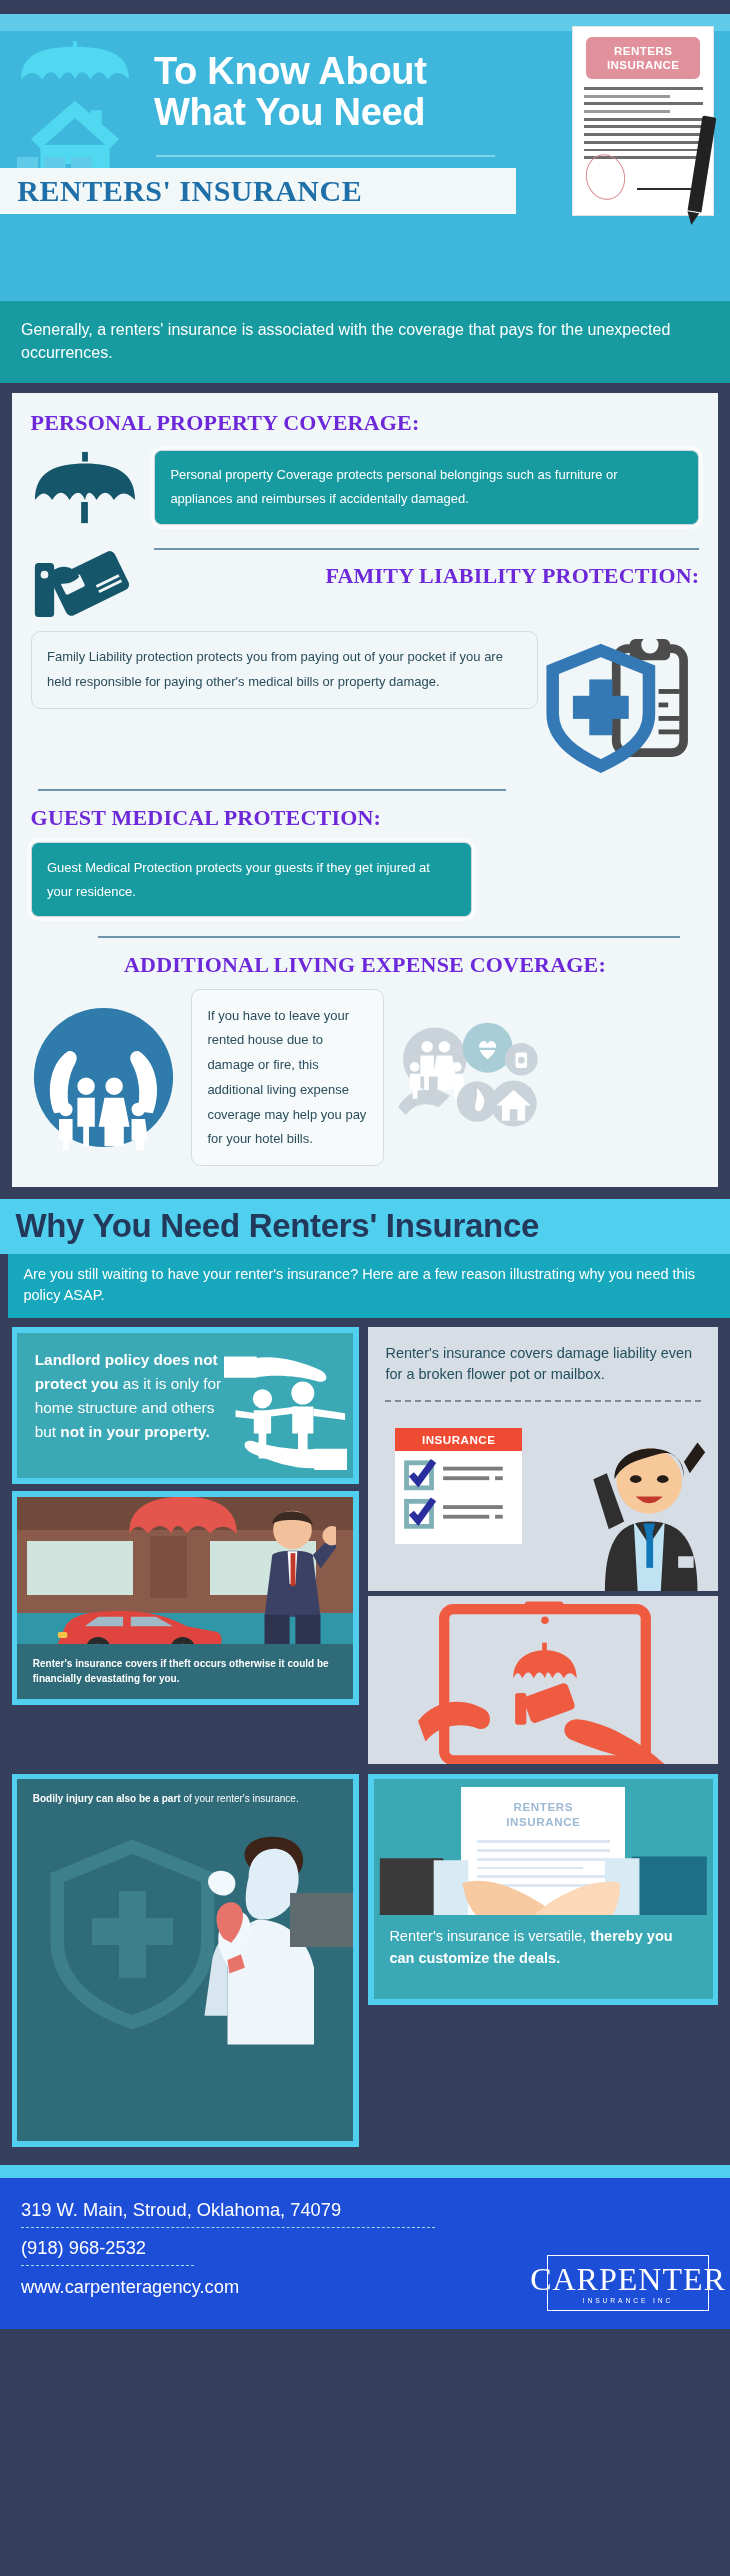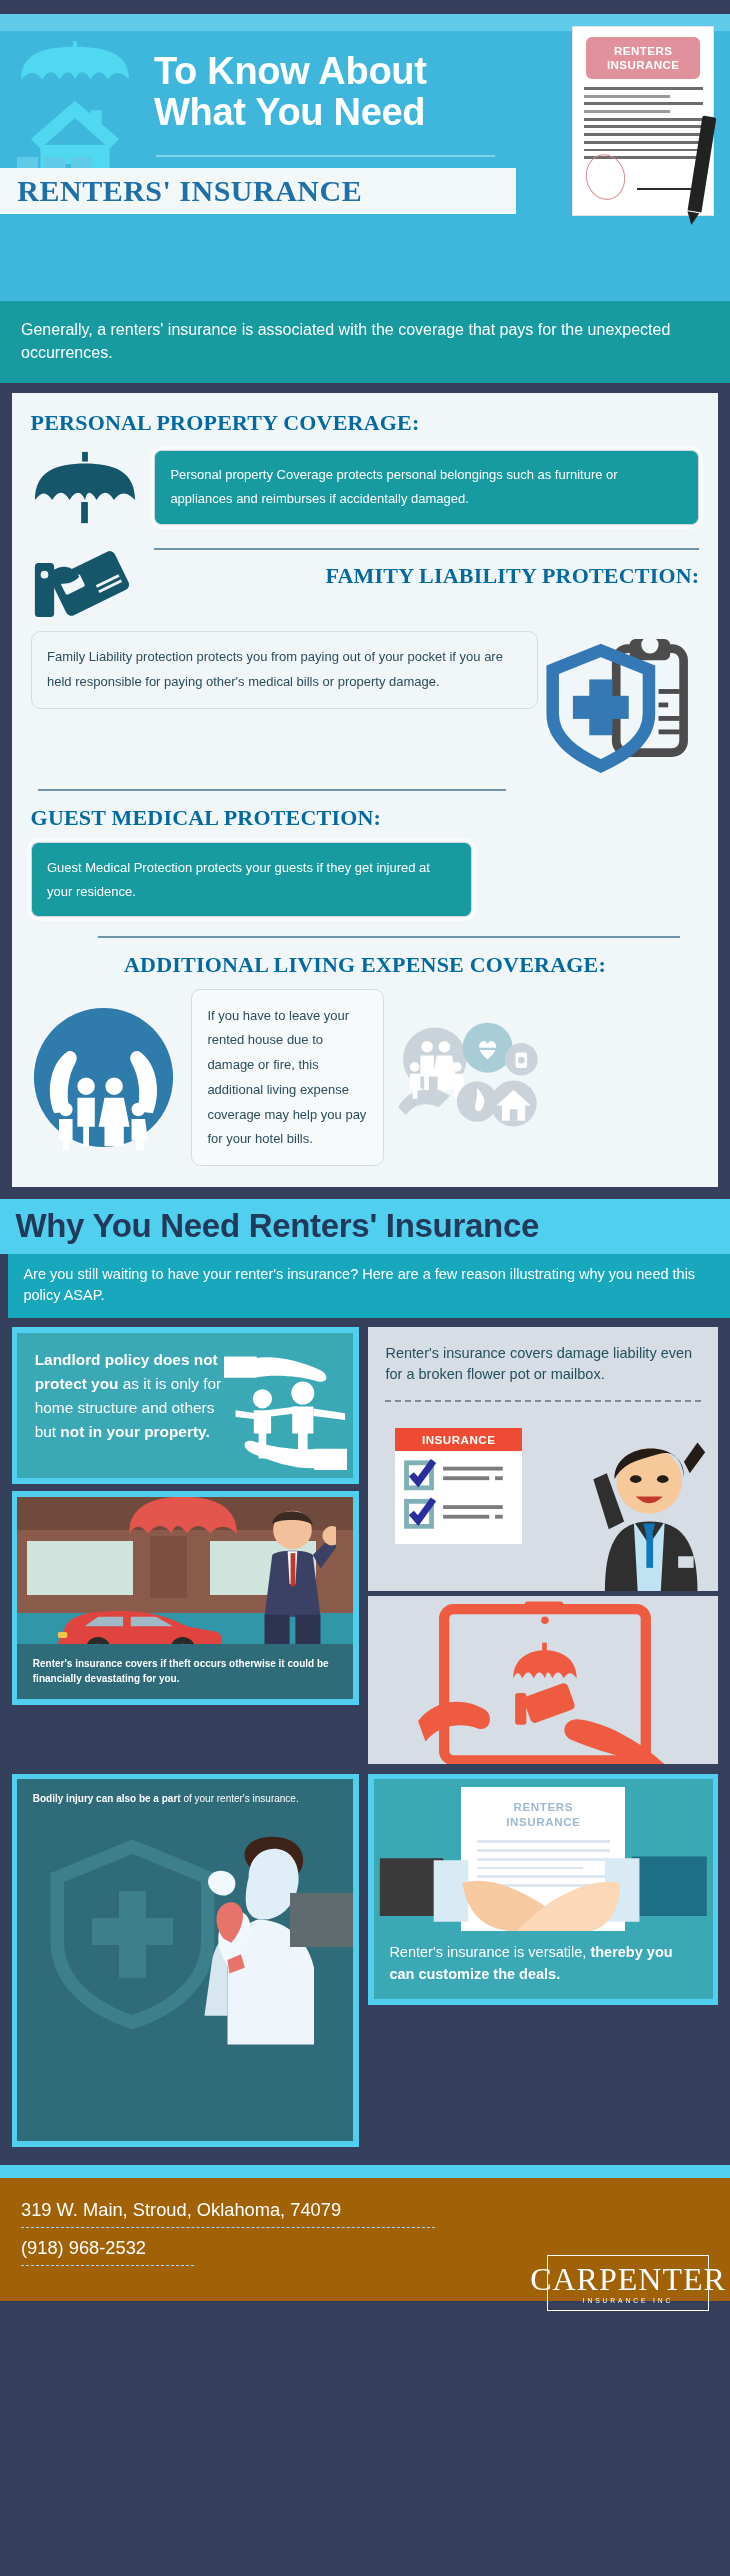--- a/index.html
+++ b/index.html
@@ -80,21 +80,21 @@
     font-size: 16px; line-height: 1.45; font-weight: normal;
   }
 
   
   .panel-wrap { background: #36405c; padding: 9.6px 11.6px 11.6px 11.6px; }
   .panel {
     background: #f1f7f8; padding: 17.3px 19px 21px 19px; position: relative;
   }
   .sec-head {
     font-family: "Liberation Serif", serif; font-weight: bold;
-    color: #0369a1; font-size: 22px; letter-spacing: 0.2px;
+    color: #6d28d9; font-size: 22px; letter-spacing: 0.2px;
   }
   .sec-head.center { text-align: center; }
   .sec-head.right  { text-align: right; }
   .divider { height: 1.9px; background: #6e93ad; margin: 13.5px 0 13.5px 0; }
   .divider.indent { margin-left: 154px; }
   .divider.indent2 { margin-left: 58px; margin-right: 0; }
 
   .callout {
     background: #179ba0; color:#fff; border-radius: 7.7px;
     padding: 12.5px 15.4px; font-size: 13px; line-height: 1.85;
@@ -145,21 +145,21 @@
     background: #2f6b78; color:#fff; font-weight: bold; font-size: 10px;
     line-height: 1.5; padding: 11.6px 15.4px 13.5px 15.4px;
   }
   .cap-teal {
     background: #3aa8b5; color:#fff; font-size: 14.5px; line-height: 1.5;
     padding: 11.6px 15.4px 13.5px 15.4px;
   }
   .cap-teal b { font-weight: bold; }
 
   
-  .footer { background: #a16207; padding: 21px 21px 25px 21px; position: relative; }
+  .footer { background: #1d4ed8; padding: 21px 21px 25px 21px; position: relative; }
   .footer .line { color:#fff; font-size: 18.3px; margin-bottom: 5.8px; }
   .footer .dashrow { border-top: 1.9px dashed #9fd9ea; margin: 5.8px 0 9.6px 0; }
   .footer .dashrow.short { width: 173px; }
   .footer .dashrow.long { width: 414px; }
   .logo-box {
     position: absolute; right: 21px; top: 77px; width: 162px; height: 56px;
     border: 1.4px solid #ffffff; color:#fff; display:flex; flex-direction:column;
     align-items:center; justify-content:center;
   }
   .logo-box .brand {
@@ -533,37 +533,38 @@
             <path d="M56 20 h36 v64 H56 Z" fill="#d8eaf4"></path>
             <path d="M340 16 h-78 v62 h78 Z" fill="#1c6f86"></path>
             <path d="M270 18 h-36 v66 h36 Z" fill="#d8eaf4"></path>
             <path d="M86 44 C110 36 140 48 166 64 C184 76 196 86 208 96 C216 104 210 116 198 112
                      C176 104 150 96 126 92 C104 88 90 70 86 44 Z" fill="#f6c9a0"></path>
             <path d="M250 44 C228 38 198 50 174 66 C158 78 148 88 138 98 C130 106 138 118 150 114
                      C172 106 196 98 218 94 C240 90 250 68 250 44 Z" fill="#fbd9b8"></path>
             <path d="M150 96 C170 92 196 96 214 104 C222 110 216 120 206 118 C188 112 166 110 150 110 Z" fill="#f6c9a0"></path>
             <path d="M140 108 C160 106 184 110 200 118 C206 124 198 130 190 128 C174 122 156 120 140 120 Z" fill="#f0bc8e"></path>
           </svg>
-          <div class="cap-teal" style="position:absolute; left:0; bottom:0; width:100%;">
+          <div class="cap-teal" style="position:absolute; left:0; bottom:16px; width:100%;">
             <span>Renter's insurance is versatile, </span><b>thereby you can customize the deals.</b>
           </div>
         </div>
       </div>
     </div>
 
   </div>
 
   <div style="height:7.7px; background:#36405c;"></div>
   <div style="height:13.5px; background:#50d0ee;"></div>
 
   <div class="footer">
     <div class="line">319 W. Main, Stroud, Oklahoma, 74079</div>
     <div class="dashrow long"></div>
     <div class="line">(918) 968-2532</div>
     <div class="dashrow short"></div>
+    <div class="line">www.carpenteragency.com</div>
 
     <div class="logo-box">
       <div class="brand">CARPENTER</div>
       <div class="sub">INSURANCE INC</div>
     </div>
   </div>
 
   <div class="bottom-strip"></div>
 
 </div>

